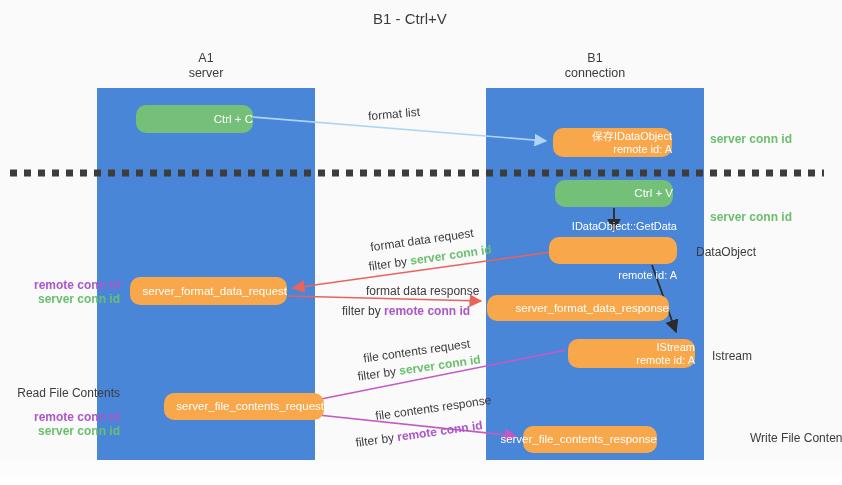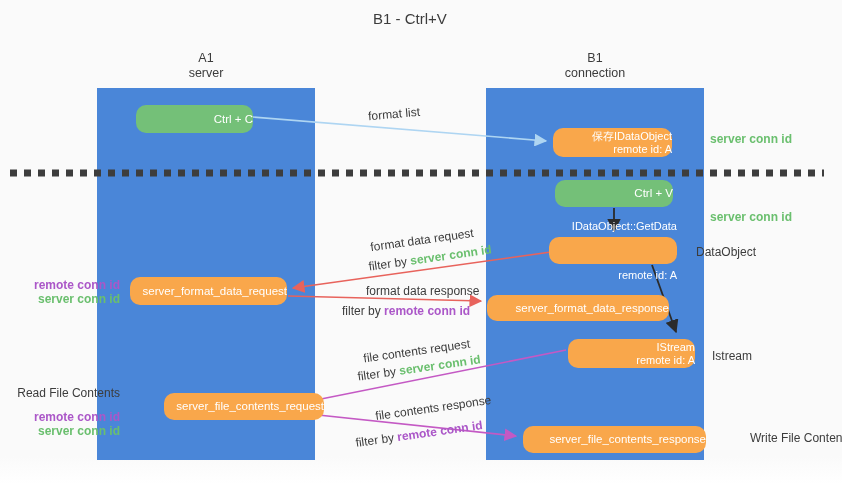--- a/index.html
+++ b/index.html
@@ -111,21 +111,21 @@
   </div>
 
   <div class="node orange" style="left:487px;top:295px;width:182px;height:26px;">
     <div>server_format_data_response</div>
   </div>
 
   <div class="node orange" style="left:128px;top:393px;width:160px;height:27px;margin-left:36px;">
     <div>server_file_contents_request</div>
   </div>
 
-  <div class="node orange" style="left:523px;top:426px;width:183px;height:27px;">
+  <div class="node orange" style="left:523px;top:426px;width:134px;height:27px;">
     <div>server_file_contents_response</div>
   </div>
 
   <div class="flow-label rot-s" style="left:368px;top:107px;">format list</div>
 
   <div class="flow-label rot" style="left:370px;top:233px;">format data request</div>
   <div class="flow-label rot" style="left:368px;top:251px;">
     <span>filter by</span>
     <span class="fl-green">server conn id</span>
   </div>

